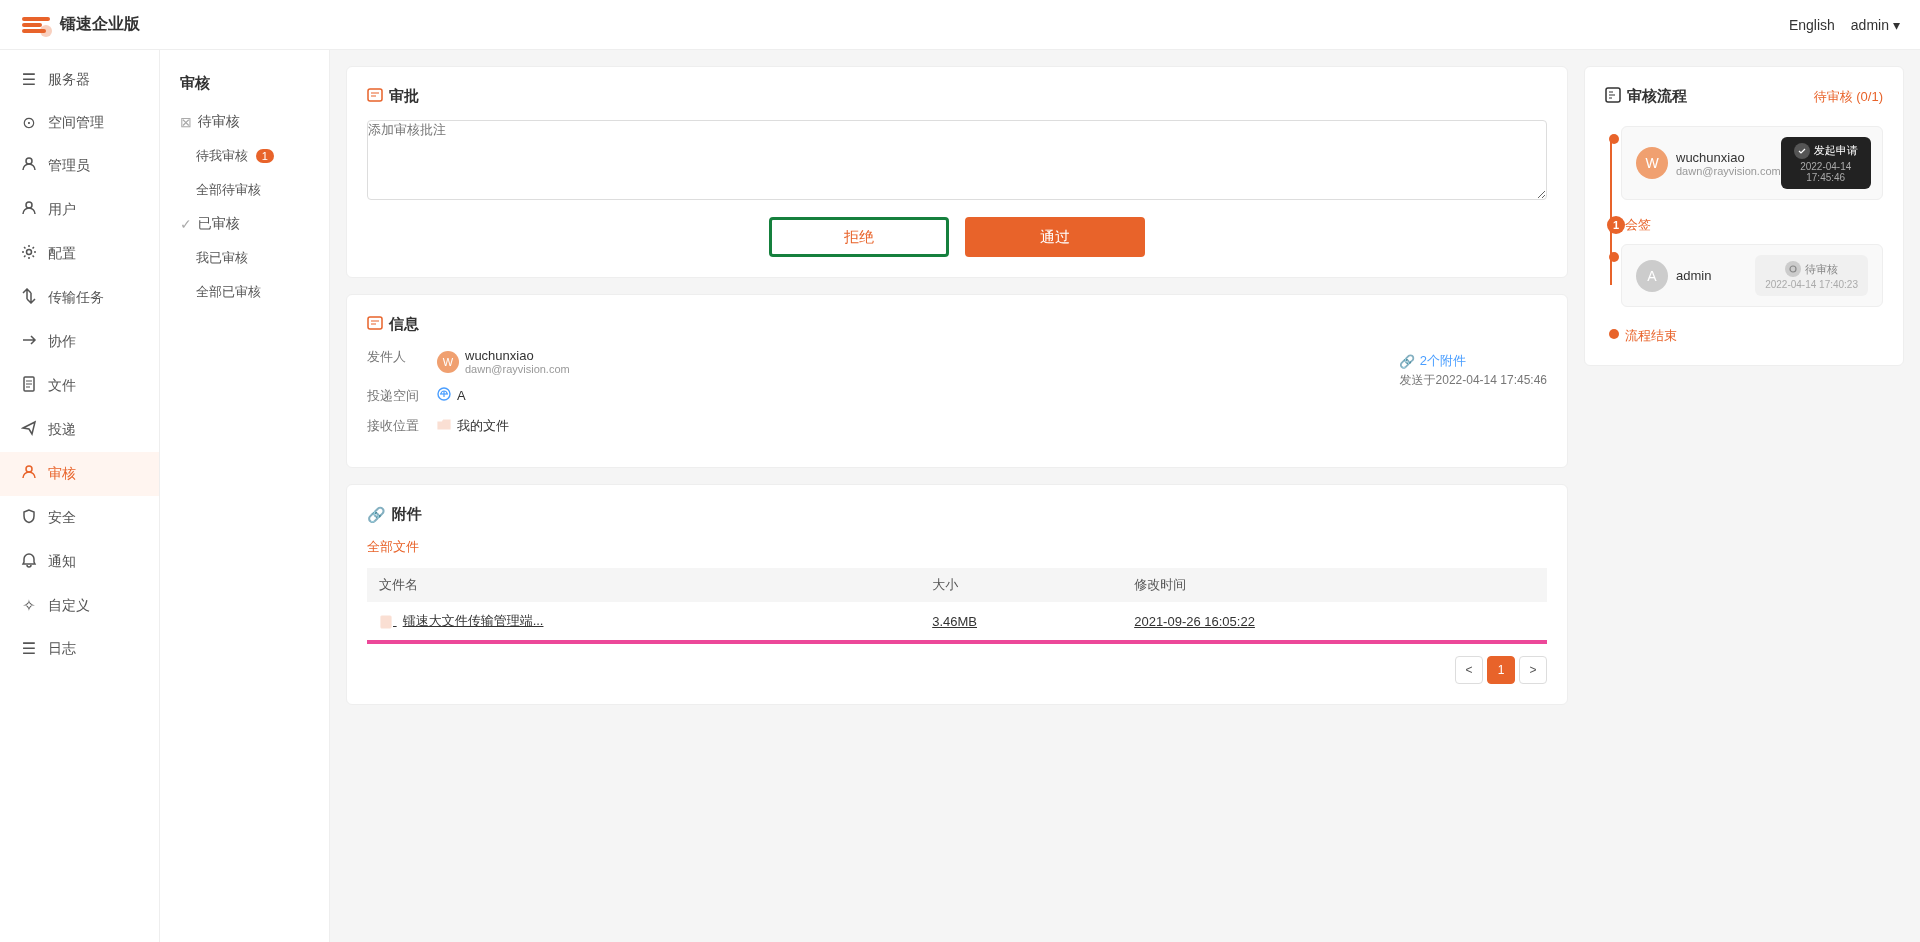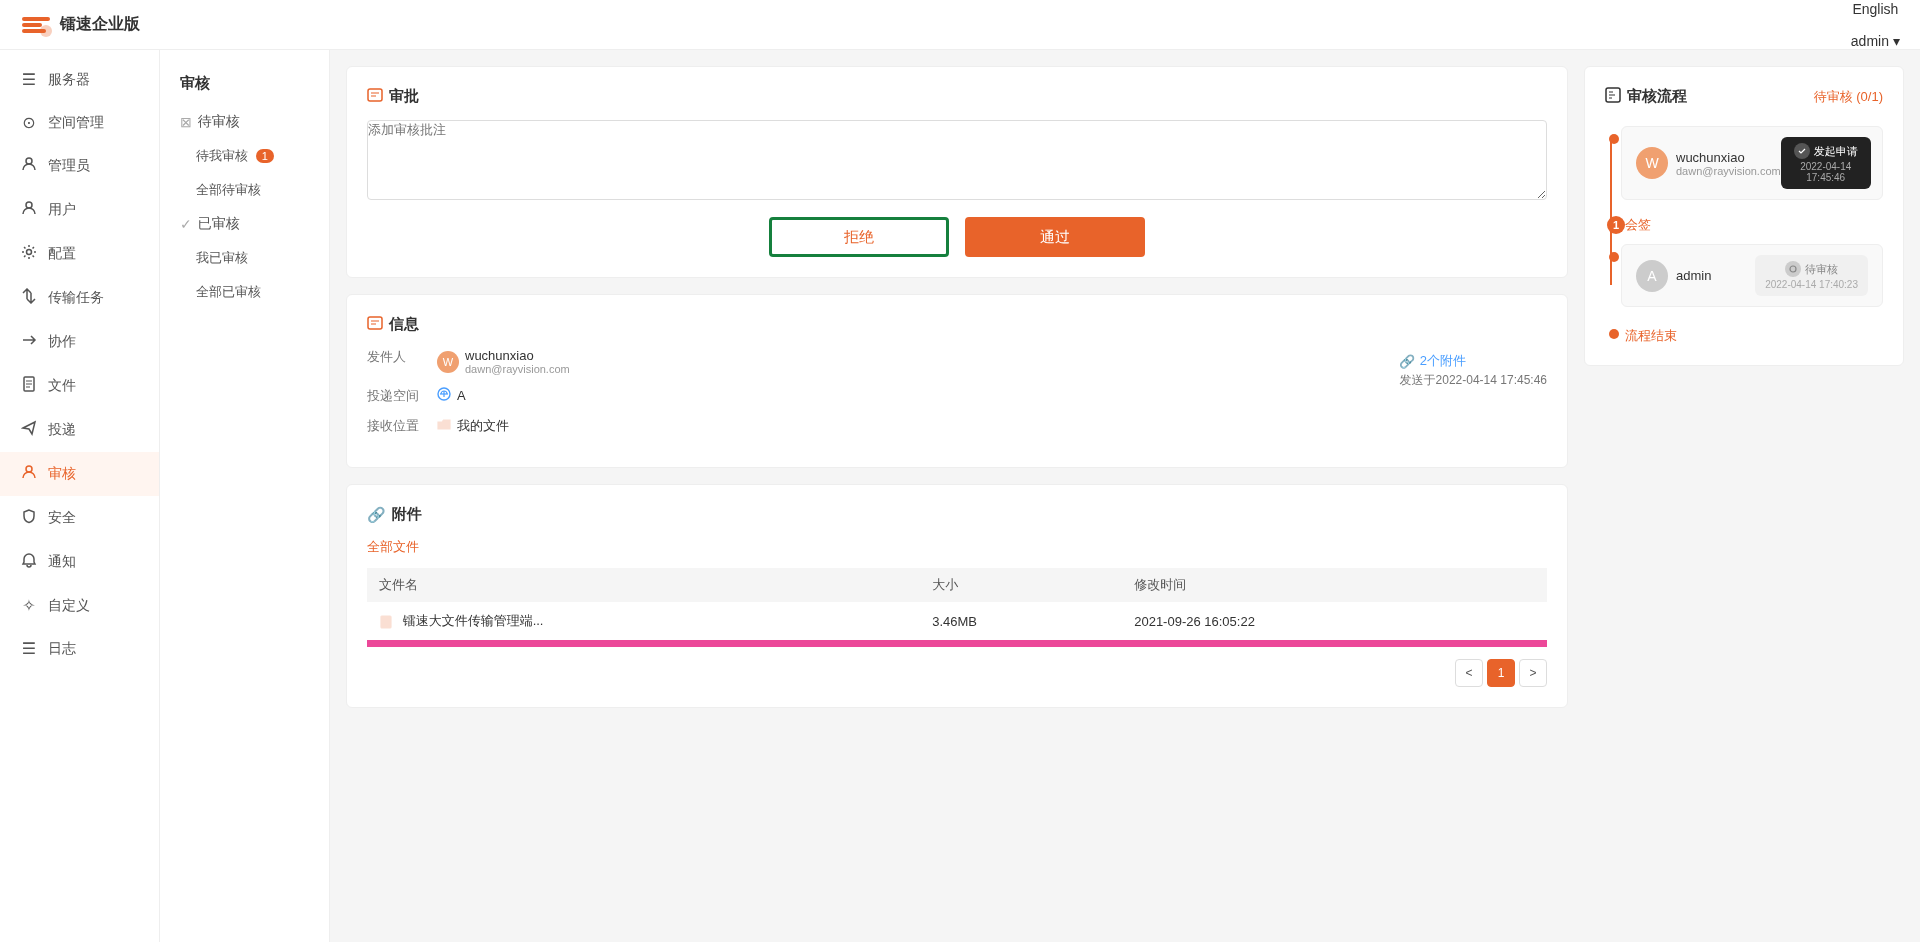--- a/index.html
+++ b/index.html
@@ -29,21 +29,20 @@
     }
     .logo-text {
       font-size: 16px;
       font-weight: bold;
       color: #333;
     }
     .header-right {
       display: flex;
       align-items: center;
       gap: 16px;
-      flex-direction: column;
     }
     .header-lang {
       color: #333;
       font-size: 14px;
       cursor: pointer;
     }
     .header-user {
       display: flex;
       align-items: center;
       gap: 4px;
@@ -278,21 +277,22 @@
       text-align: left;
       font-size: 13px;
       color: #555;
       font-weight: normal;
       border: none;
     }
     .files-table td {
       padding: 10px 12px;
       font-size: 13px;
       color: #333;
-      border-bottom: 7px solid #ec4899;
+      border-bottom: 4px solid #ec4899;
+      text-decoration: underline;
     }
     .pagination {
       display: flex;
       justify-content: flex-end;
       align-items: center;
       gap: 4px;
       margin-top: 12px;
     }
     .page-btn {
       width: 28px;
@@ -674,21 +674,21 @@
             <div style="position:absolute; left:-12px; top:8px; width:10px; height:10px; border-radius:50%; background:#e8632a;"></div>
             <div class="flow-user-card">
               <div class="flow-user-info">
                 <div class="flow-user-avatar">W</div>
                 <div>
                   <div class="flow-user-name">wuchunxiao</div>
                   <div class="flow-user-email">dawn@rayvision.com</div>
                 </div>
               </div>
               <div style="background:#222; border-radius:6px; padding:6px 10px; text-align:center; min-width:90px;">
-                <div style="display:flex;align-items:center;justify-content:center;gap:4px;margin-bottom:2px;">
+                <div style="display:flex;align-items:flex-start;justify-content:center;gap:4px;margin-bottom:2px;">
                   <div style="width:16px;height:16px;border-radius:50%;background:#555;display:flex;align-items:center;justify-content:center;">
                     <svg width="10" height="10" viewBox="0 0 10 10" fill="none">
                       <path d="M2 5l2 2 4-4" stroke="#fff" stroke-width="1.2"></path>
                     </svg>
                   </div>
                   <span style="color:#fff;font-size:11px;">发起申请</span>
                 </div>
                 <div style="color:#aaa;font-size:10px;">2022-04-14 17:45:46</div>
               </div>
             </div>

